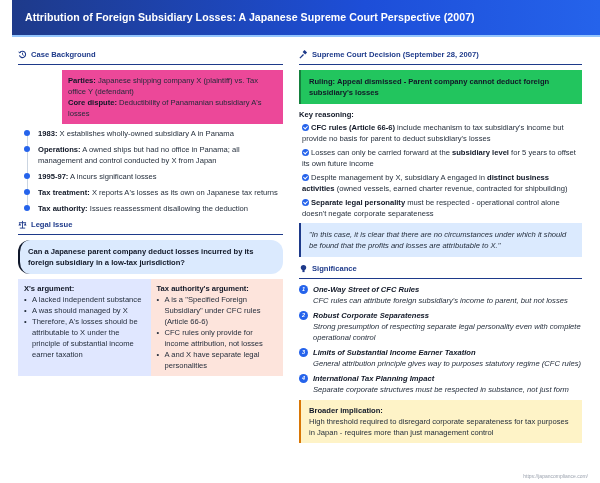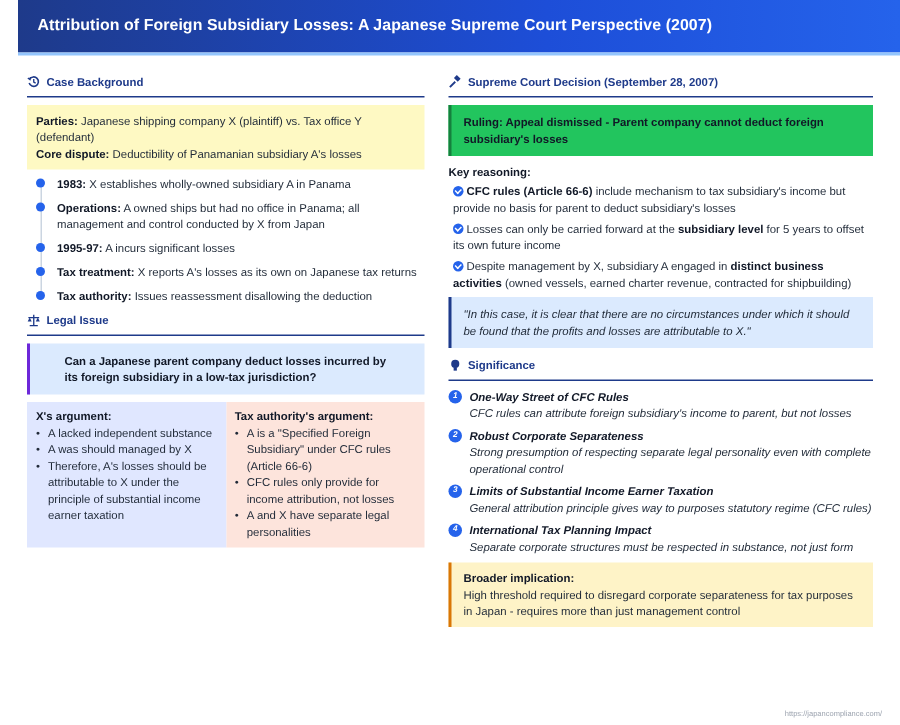--- a/index.html
+++ b/index.html
@@ -30,38 +30,38 @@
   .sec-title {
     display: flex; align-items: center; gap: 4px;
     color: #1e3a8a; font-weight: bold; font-size: 7.6px;
     padding-bottom: 4px;
     border-bottom: 1px solid #1e3a8a;
     margin-bottom: 5px;
   }
   .sec-title svg { width: 9px; height: 9px; }
 
   .box-grey {
-    background: #fef9c3; padding: 5px 6px; margin-bottom: 4px;
+    background: #ec4899; padding: 5px 6px; margin-bottom: 4px; margin-left: 44px;
   }
   b, .b { font-weight: bold; color: #111827; }
 
   .timeline { position: relative; padding-left: 20px; }
   .timeline::before {
     content: ""; position: absolute; left: 9px; top: 4px; bottom: 8px;
     width: 1px; background: #cbd5e1;
   }
   .tl-item { position: relative; margin-bottom: 5px; }
   .tl-dot {
     position: absolute; left: -14px; top: 2px;
     width: 6px; height: 6px; border-radius: 50%; background: #2563eb;
   }
 
   .box-question {
-    background: #dbeafe; border-left: 2px solid #6d28d9;
-    padding: 6px 23px; font-weight: bold; color: #111827; margin-bottom: 5px;
+    background: #dbeafe; border-left: 2px solid #0f172a;
+    padding: 6px 8px; font-weight: bold; color: #111827; margin-bottom: 5px; border-radius: 12px;
   }
   .args { display: flex; }
   .arg { flex: 1; padding: 4px 6px 5px 6px; }
   .arg.x { background: #e0e7ff; }
   .arg.tax { background: #fde4dc; }
   .arg ul { list-style: none; }
   .arg li { position: relative; padding-left: 8px; }
   .arg li::before { content: "•"; position: absolute; left: 0; top: 0; }
 
   .box-green {
@@ -167,20 +167,21 @@
       <span>Supreme Court Decision (September 28, 2007)</span>
     </div>
 
     <div class="box-green">Ruling: Appeal dismissed - Parent company cannot deduct foreign subsidiary's losses</div>
 
     <div class="b" style="margin-bottom:2px;">Key reasoning:</div>
 
     <div class="reason"><span class="check"></span><span></span><span class="b">CFC rules (Article 66-6)</span><span> include mechanism to tax subsidiary's income but provide no basis for parent to deduct subsidiary's losses</span></div>
     <div class="reason"><span class="check"></span><span>Losses can only be carried forward at the </span><span class="b">subsidiary level</span><span> for 5 years to offset its own future income</span></div>
     <div class="reason"><span class="check"></span><span>Despite management by X, subsidiary A engaged in </span><span class="b">distinct business activities</span><span> (owned vessels, earned charter revenue, contracted for shipbuilding)</span></div>
+    <div class="reason"><span class="check"></span><span></span><span class="b">Separate legal personality</span><span> must be respected - operational control alone doesn't negate corporate separateness</span></div>
 
     <div class="box-quote">"In this case, it is clear that there are no circumstances under which it should be found that the profits and losses are attributable to X."</div>
 
     <div class="sec-title">
       <svg viewBox="0 0 10 10">
           <circle cx="5" cy="4" r="3" fill="#1e3a8a"></circle>
           <rect x="3.8" y="6.5" width="2.4" height="2.5" fill="#1e3a8a"></rect>
         </svg>
       <span>Significance</span>
     </div>

